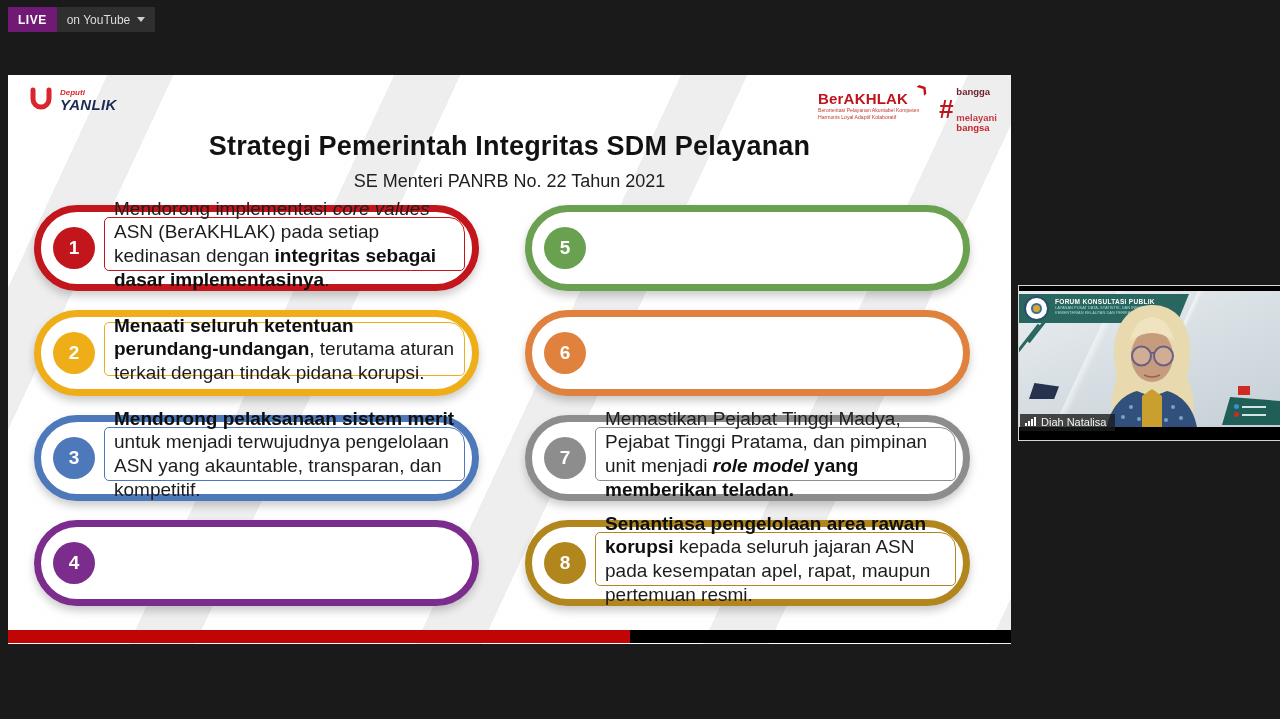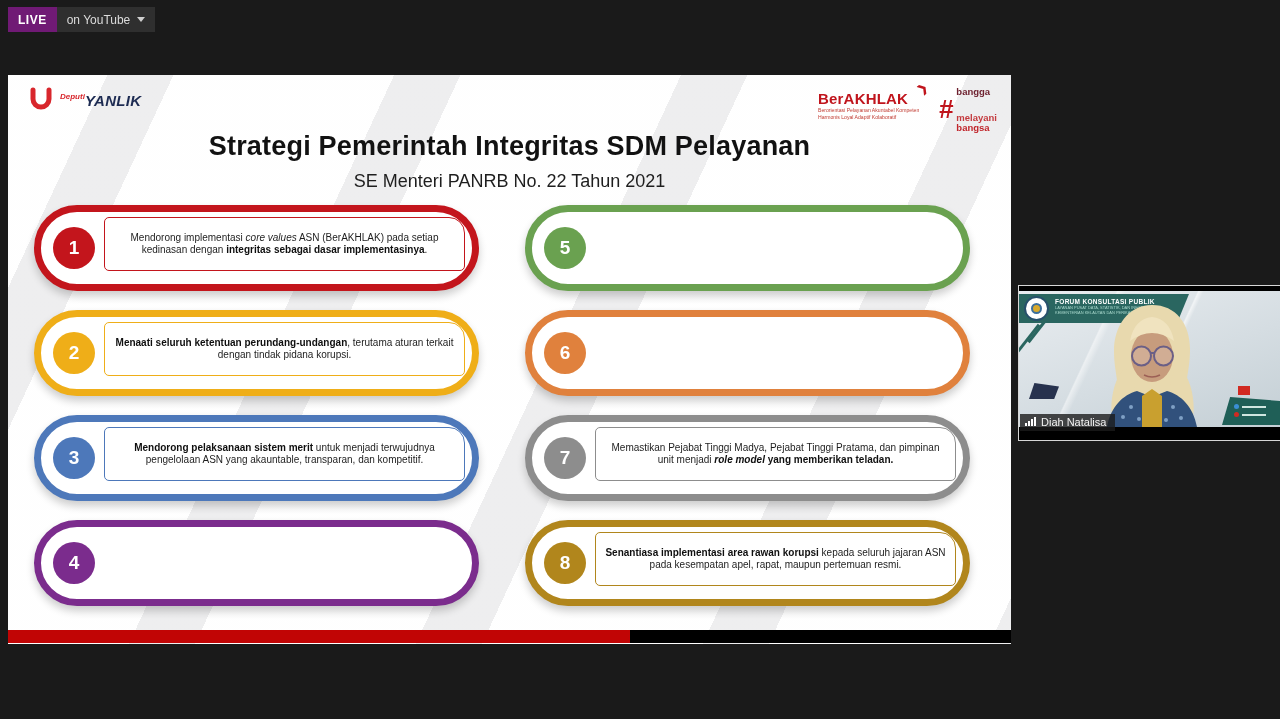--- a/index.html
+++ b/index.html
@@ -16,21 +16,21 @@
            border-top:5px solid #cfcfcf; }
 
   
   .slide { position:absolute; left:8px; top:75px; width:1003px; height:569px;
            background:#fafafa; overflow:hidden; }
   .slide::before { content:""; position:absolute; inset:0;
     background:repeating-linear-gradient(115deg, rgba(255,255,255,.9) 0 90px,
                rgba(228,228,230,.55) 90px 150px, rgba(255,255,255,.9) 150px 260px); }
 
   .logo-left { position:absolute; left:20px; top:12px; display:flex; gap:6px; align-items:center; }
-  .yanlik-texts { display:flex; flex-direction:row; line-height:1; }
+  .yanlik-texts { display:flex; flex-direction:column; line-height:1; }
   .yanlik-deputi { font-size:8px; font-weight:bold; font-style:italic; color:#d8262c; }
   .yanlik-name { font-size:15px; font-weight:800; font-style:italic; color:#1d2b52; letter-spacing:.3px; }
 
   .berakhlak { position:absolute; right:88px; top:16px; width:105px; line-height:1; }
   .berakhlak-title { font-size:15px; font-weight:800; color:#c0141c; letter-spacing:.2px; position:relative; }
   .berakhlak-arrow { position:absolute; right:-4px; top:-8px; font-size:11px; font-weight:800;
                      color:#c0141c; transform:rotate(-40deg); }
   .berakhlak-tag { font-size:6px; transform:scale(.85); transform-origin:left top;
                    color:#c0392f; margin-top:2px; line-height:1.25; width:120%; }
 
@@ -48,21 +48,21 @@
                 display:grid; grid-template-columns:1fr 1fr; grid-template-rows:repeat(4,86px);
                 grid-auto-flow:column; column-gap:46px; row-gap:19px; }
   .card { position:relative; border:7px solid var(--c); border-radius:46px; background:#fff;
           box-shadow:0 5px 9px rgba(0,0,0,.20); }
   .card-num { position:absolute; left:12px; top:50%; transform:translateY(-50%);
               width:42px; height:42px; border-radius:50%; background:var(--c); color:#fff;
               font-weight:bold; font-size:19px; display:flex; align-items:center; justify-content:center; }
   .card-txt { position:absolute; left:63px; top:5px; right:7px; bottom:13px;
               border:1.5px solid var(--c); border-radius:5px 16px 5px 5px; background:#fff;
               padding:3px 9px; display:flex; align-items:center;
-              font-size:10px; line-height:1.24; color:#1d1d1d;text-align:center; }
+              font-size:19px; line-height:1.24; color:#1d1d1d; }
   .seg-b { font-weight:700; color:#0f0f0f; }
   .seg-i { font-style:italic; }
   .seg-bi { font-weight:700; font-style:italic; color:#0f0f0f; }
 
   .footer { position:absolute; left:0; bottom:1px; width:100%; height:13px; display:flex; }
   .footer-red { height:100%; }
   .footer-black { height:100%; flex:1; }
 
   
   .vfeed { position:absolute; left:1018px; top:285px; width:262px; height:156px; background:#000;
@@ -174,21 +174,21 @@
       </div>
       <div class="card" style="--c: #8d8d8d;">
         <div class="card-num">7</div>
         <div class="card-txt">
           <span><span>Memastikan Pejabat Tinggi Madya, Pejabat Tinggi Pratama, dan pimpinan unit menjadi </span><span class="seg-bi">role model</span><span class="seg-b"> yang memberikan teladan.</span></span>
         </div>
       </div>
       <div class="card" style="--c: #b1861c;">
         <div class="card-num">8</div>
         <div class="card-txt">
-          <span><span class="seg-b">Senantiasa implementasi area rawan korupsi</span><span> kepada seluruh jajaran ASN pada kesempatan apel, rapat, maupun pertemuan resmi.</span></span>
+          <span><span class="seg-b">Senantiasa pengelolaan area rawan korupsi</span><span> kepada seluruh jajaran ASN pada kesempatan apel, rapat, maupun pertemuan resmi.</span></span>
         </div>
       </div>
     </div>
 
   <div class="footer">
     <div class="footer-red" style="background: rgb(193, 5, 5); width: 62%;"></div>
     <div class="footer-black" style="background: rgb(0, 0, 0);"></div>
   </div>
 </div>
 

